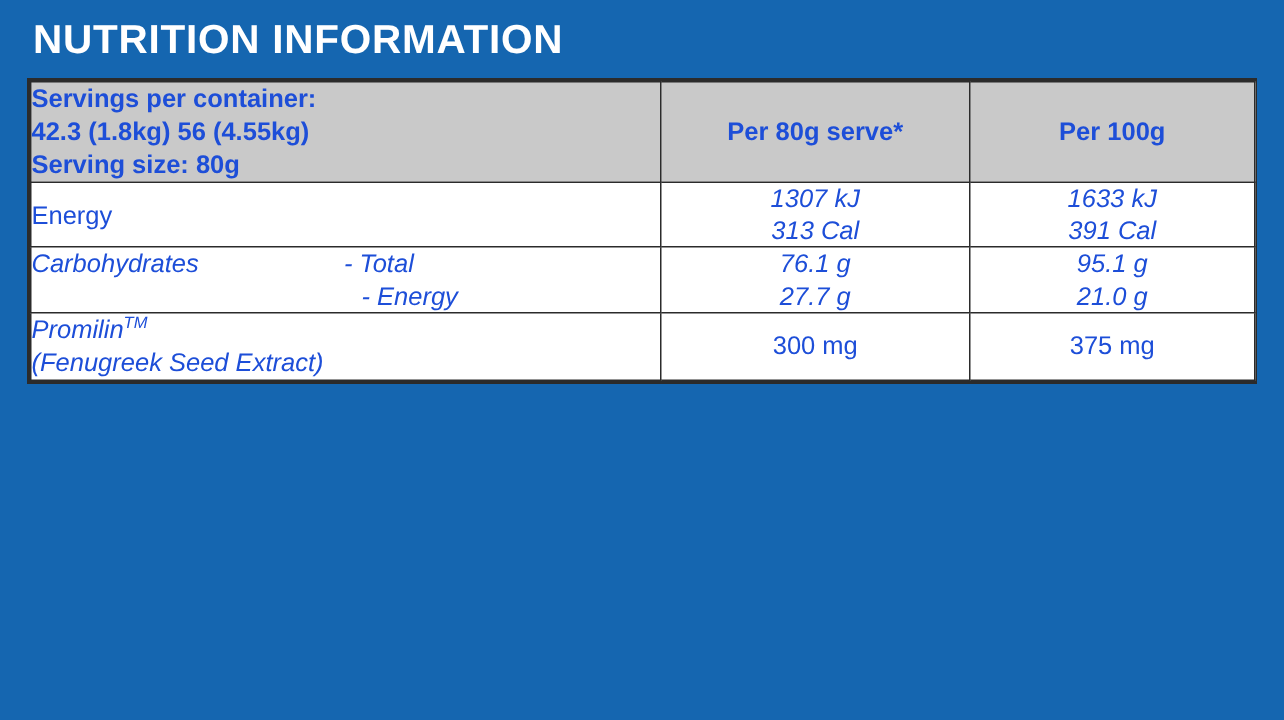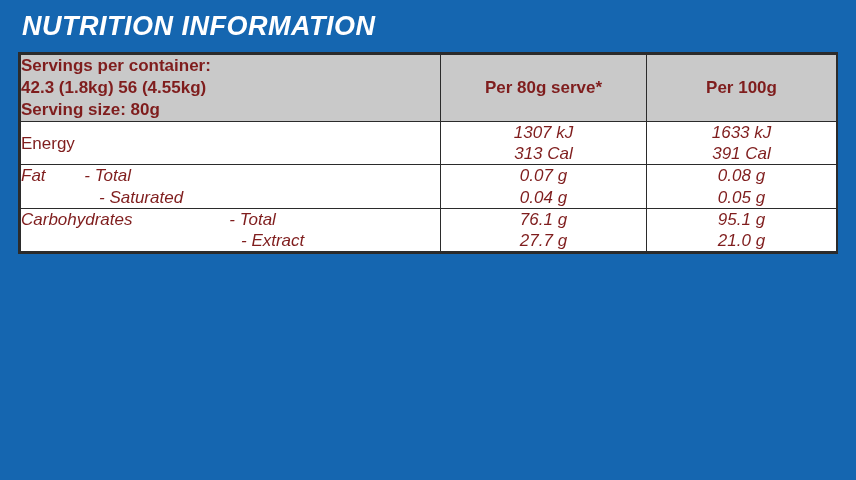--- a/index.html
+++ b/index.html
@@ -18,21 +18,20 @@
     height: 480px;
     box-sizing: border-box;
     background: #1566b0;
     padding: 0;
     position: relative;
   }
   .title {
     color: #ffffff;
     font-size: 27px;
     font-weight: bold;
-    font-style: italic;
     letter-spacing: 0.5px;
     padding: 12px 0 10px 22px;
     line-height: 1.1;
   }
   .table-wrap {
     margin: 0 18px;
     background: #ffffff;
     border: 2px solid #2b2b2b;
     box-sizing: border-box;
   }
@@ -40,21 +39,21 @@
     width: 100%;
     border-collapse: collapse;
     table-layout: fixed;
     background: #ffffff;
   }
   table.nutrition td {
     border: 1px solid #2b2b2b;
     padding: 0;
     vertical-align: middle;
     font-size: 17px;
-    color: #7f1d1d;
+    color: #1d4ed8;
   }
   .col-label { width: 420px; }
   .col-v1 { width: 206px; }
   .col-v2 { width: 190px; }
 
   .head-cell {
     background: #c9c9c9;
     font-weight: bold;
     text-align: center;
     padding: 8px 6px;
@@ -131,59 +130,48 @@
             <span class="sub-line">1307 kJ</span>
             <span class="sub-line">313 Cal</span>
           </td>
           <td class="row-val">
             <span class="sub-line">1633 kJ</span>
             <span class="sub-line">391 Cal</span>
           </td>
         </tr>
 
 
-        <tr>
-          <td class="row-label">
-            <span class="sub-line">
-              <span class="label-main">Fat</span>
-              <span class="indent-fat">- Total</span>
-            </span>
-            <span class="sub-line">
-              <span class="indent-carb" style="padding-left:78px">- Saturated</span>
-            </span>
-          </td>
-          <td class="row-val">
-            <span class="sub-line">0.07 g</span>
-            <span class="sub-line">0.04 g</span>
-          </td>
-          <td class="row-val">
-            <span class="sub-line">0.08 g</span>
-            <span class="sub-line">0.05 g</span>
-          </td>
-        </tr>
 
         <tr>
           <td class="row-label">
             <span class="sub-line">
               <span class="label-main">Carbohydrates</span>
               <span class="indent-carb">- Total</span>
             </span>
             <span class="sub-line">
-              <span class="indent-carb" style="padding-left:220px">- Extract</span>
+              <span class="indent-carb" style="padding-left:220px">- Energy</span>
             </span>
           </td>
           <td class="row-val">
             <span class="sub-line">76.1 g</span>
             <span class="sub-line">27.7 g</span>
           </td>
           <td class="row-val">
             <span class="sub-line">95.1 g</span>
             <span class="sub-line">21.0 g</span>
           </td>
         </tr>
 
 
 
 
+        <tr>
+          <td class="two-line-label">
+            <span class="sub-line"><span>Promilin</span><span class="sup">TM</span></span>
+            <span class="sub-line">(Fenugreek Seed Extract)</span>
+          </td>
+          <td class="row-val">300 mg</td>
+          <td class="row-val">375 mg</td>
+        </tr>
       </tbody>
     </table>
   </div>
 </div>
 
 </body></html>

